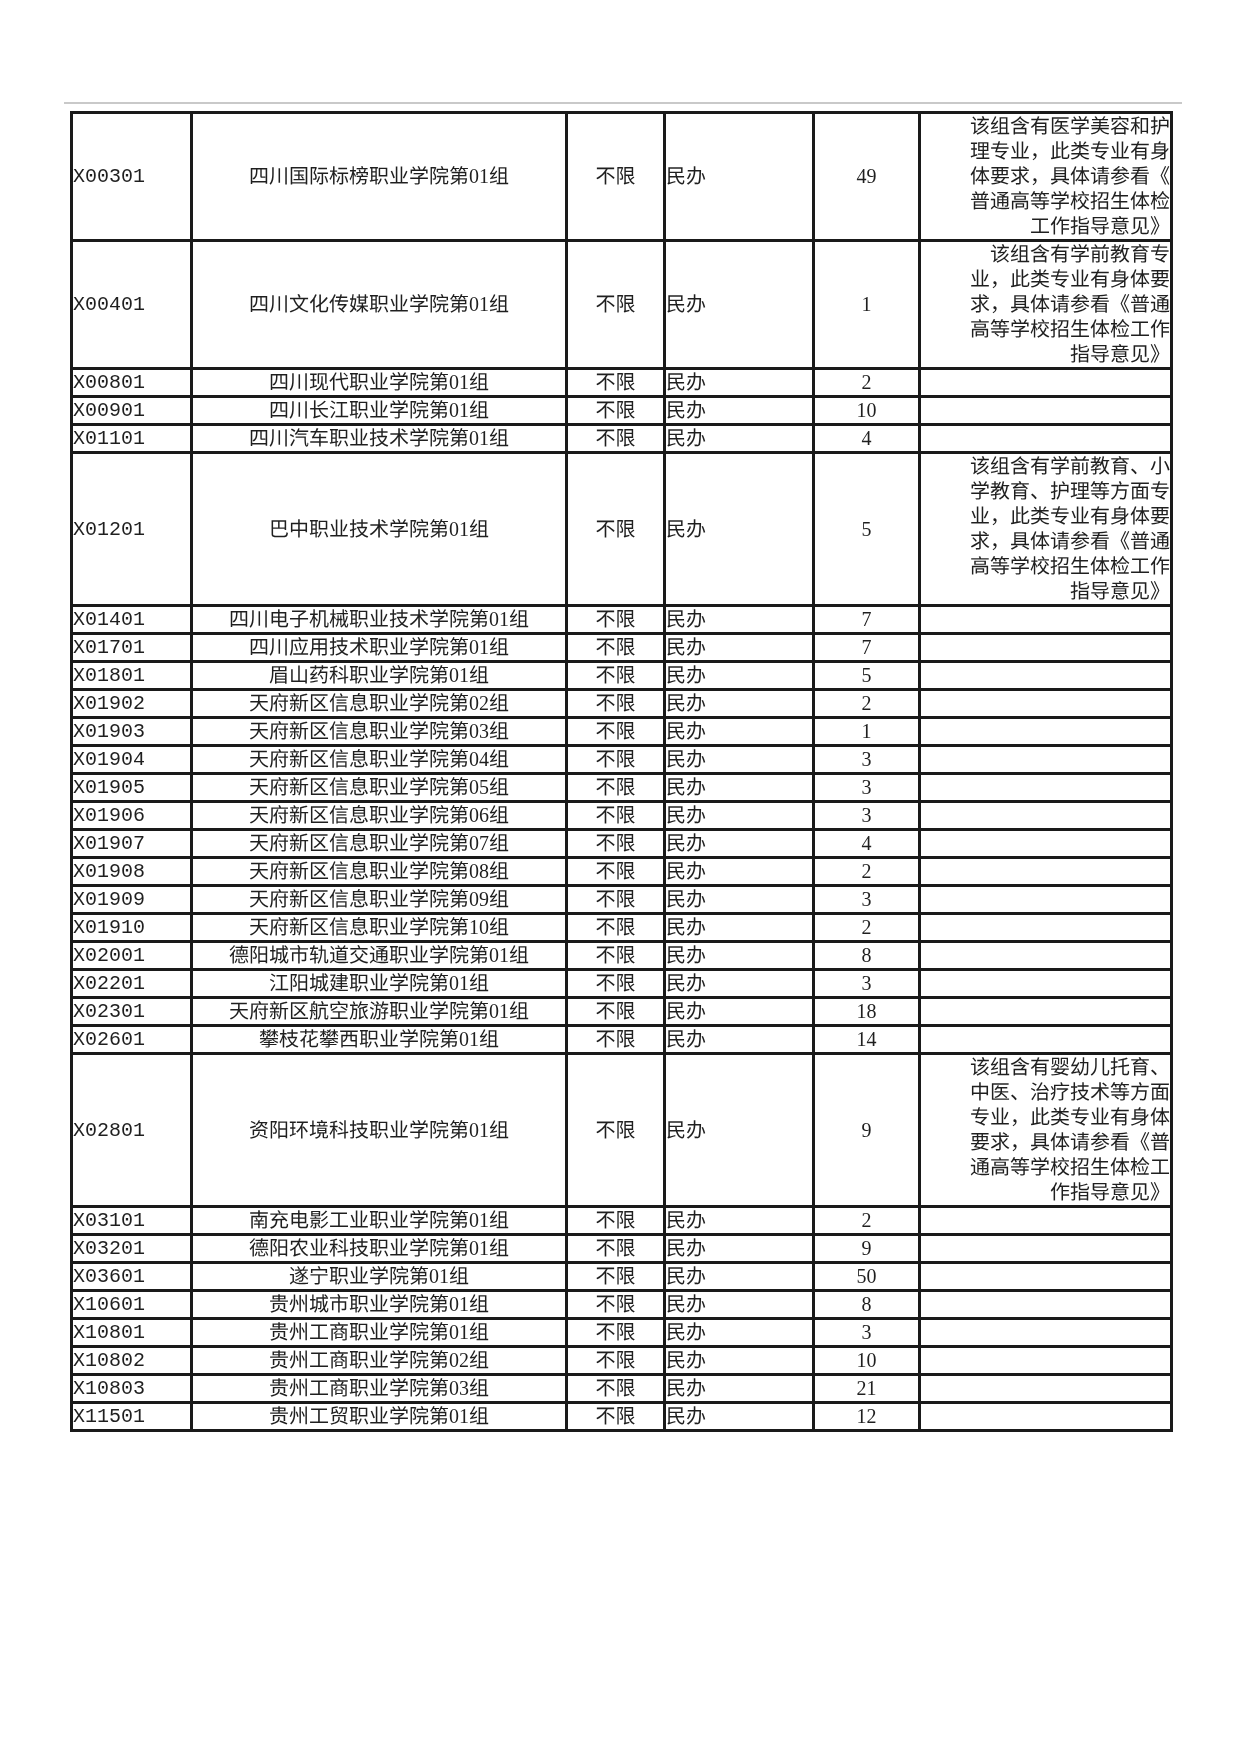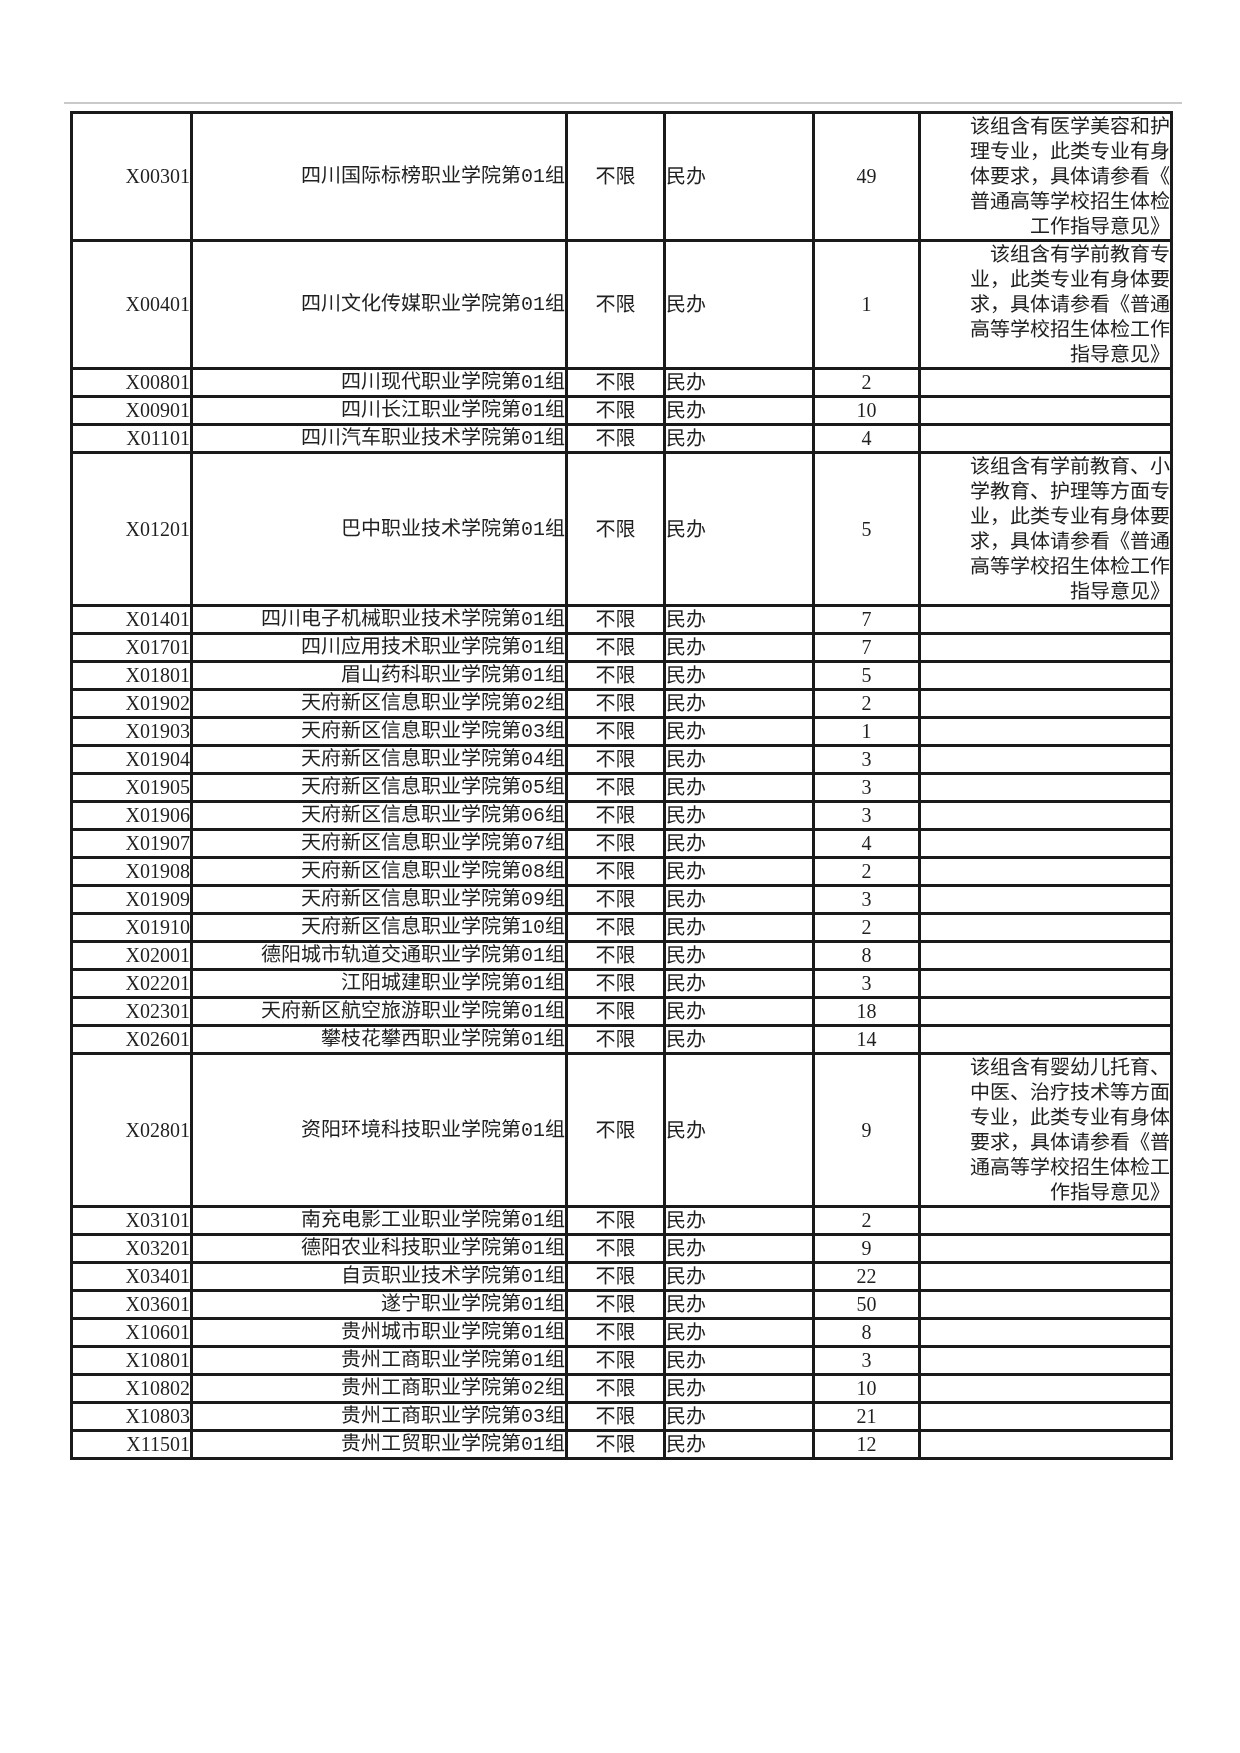--- a/index.html
+++ b/index.html
@@ -39,22 +39,22 @@
   }
   table.grid td {
     border: 3px solid #1a1a1a;
     font-size: 20px;
     line-height: 25px;
     height: 25px;
     padding: 0;
     vertical-align: middle;
     overflow: hidden;
   }
-  td.c-code   { text-align: right; }
-  td.c-name   { text-align: right; padding-left: 8px; padding-right: 4px; font-family: Liberation Mono, monospace; }
+  td.c-code   { text-align: left; font-family: Liberation Mono, monospace; }
+  td.c-name   { text-align: center; padding-left: 8px; padding-right: 4px; }
   td.c-req    { text-align: center; }
   td.c-type   { }
   td.c-count  { text-align: center; margin-top: 8px; }
   td.c-remark {
     text-align: right;
     padding: 6px 8px;
     white-space: pre-line;
     line-height: 28px;
   }
 </style>
@@ -285,28 +285,20 @@
   </tr>
         <tr>
     <td class="c-code">X03201</td>
     <td class="c-name">德阳农业科技职业学院第01组</td>
     <td class="c-req">不限</td>
     <td class="c-type">民办</td>
     <td class="c-count">9</td>
     <td class="c-remark"></td>
   </tr>
         <tr>
-    <td class="c-code">X03401</td>
-    <td class="c-name">自贡职业技术学院第01组</td>
-    <td class="c-req">不限</td>
-    <td class="c-type">民办</td>
-    <td class="c-count">22</td>
-    <td class="c-remark"></td>
-  </tr>
-        <tr>
     <td class="c-code">X03601</td>
     <td class="c-name">遂宁职业学院第01组</td>
     <td class="c-req">不限</td>
     <td class="c-type">民办</td>
     <td class="c-count">50</td>
     <td class="c-remark"></td>
   </tr>
         <tr>
     <td class="c-code">X10601</td>
     <td class="c-name">贵州城市职业学院第01组</td>

